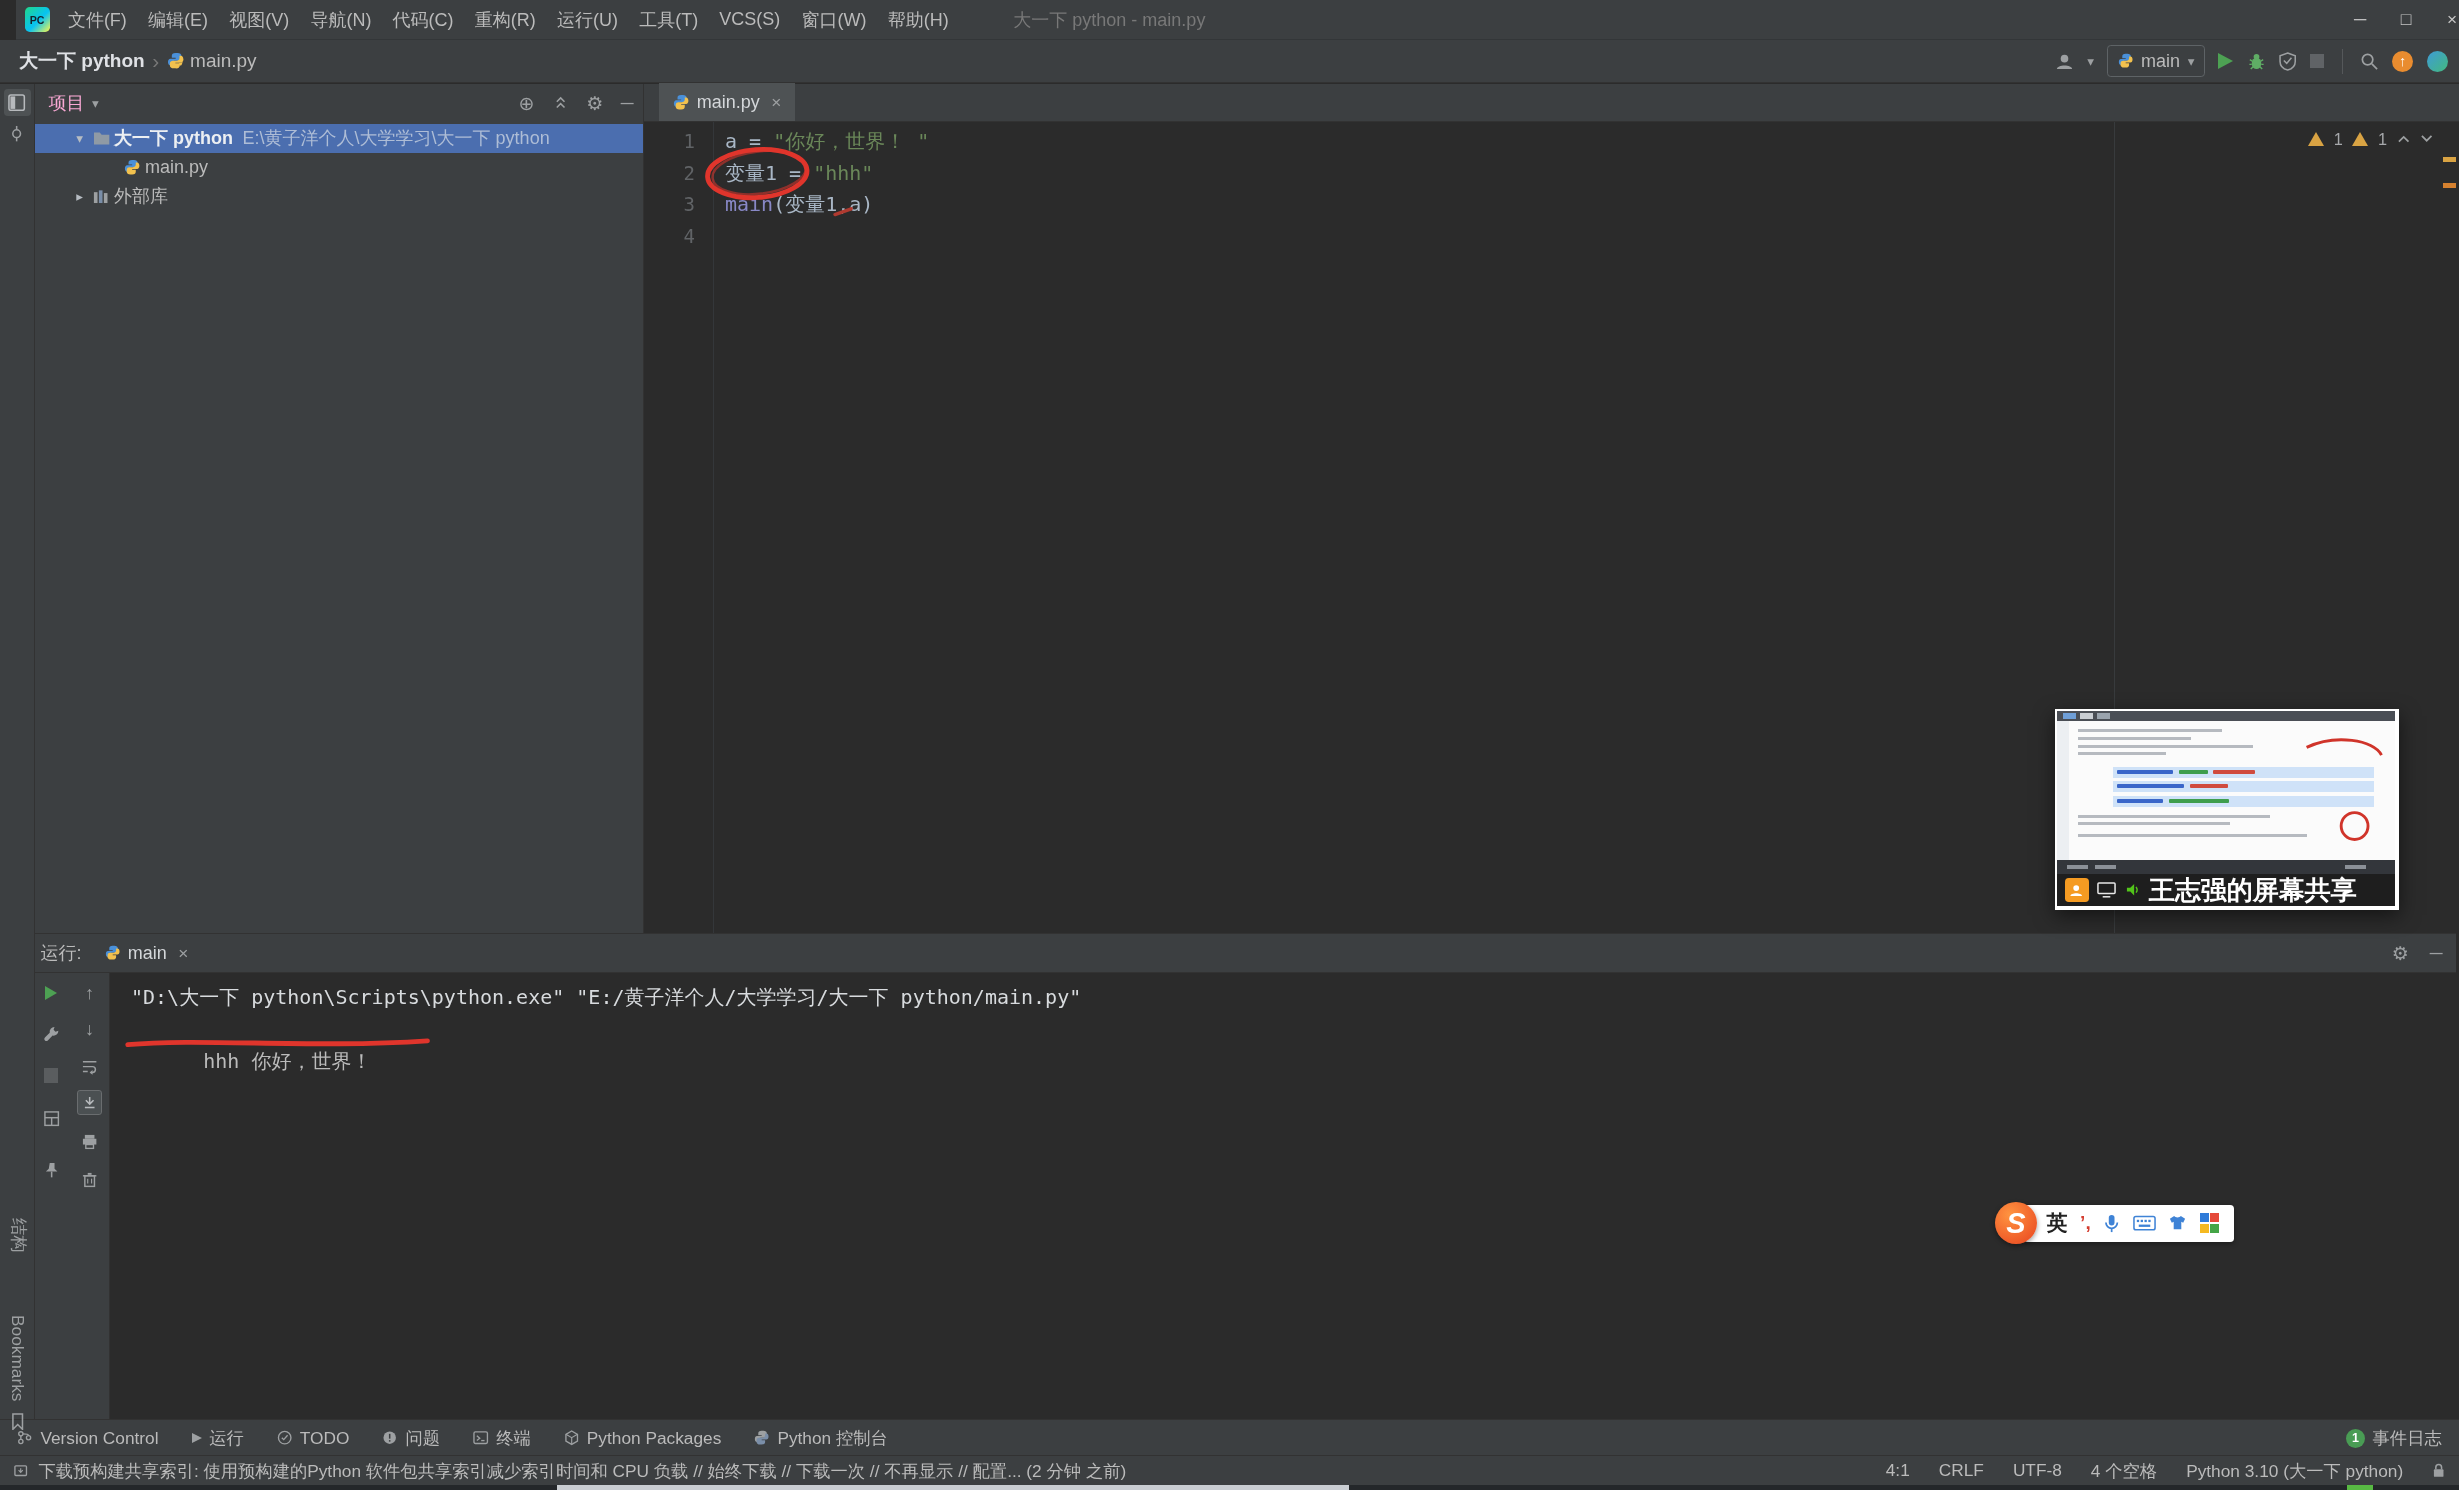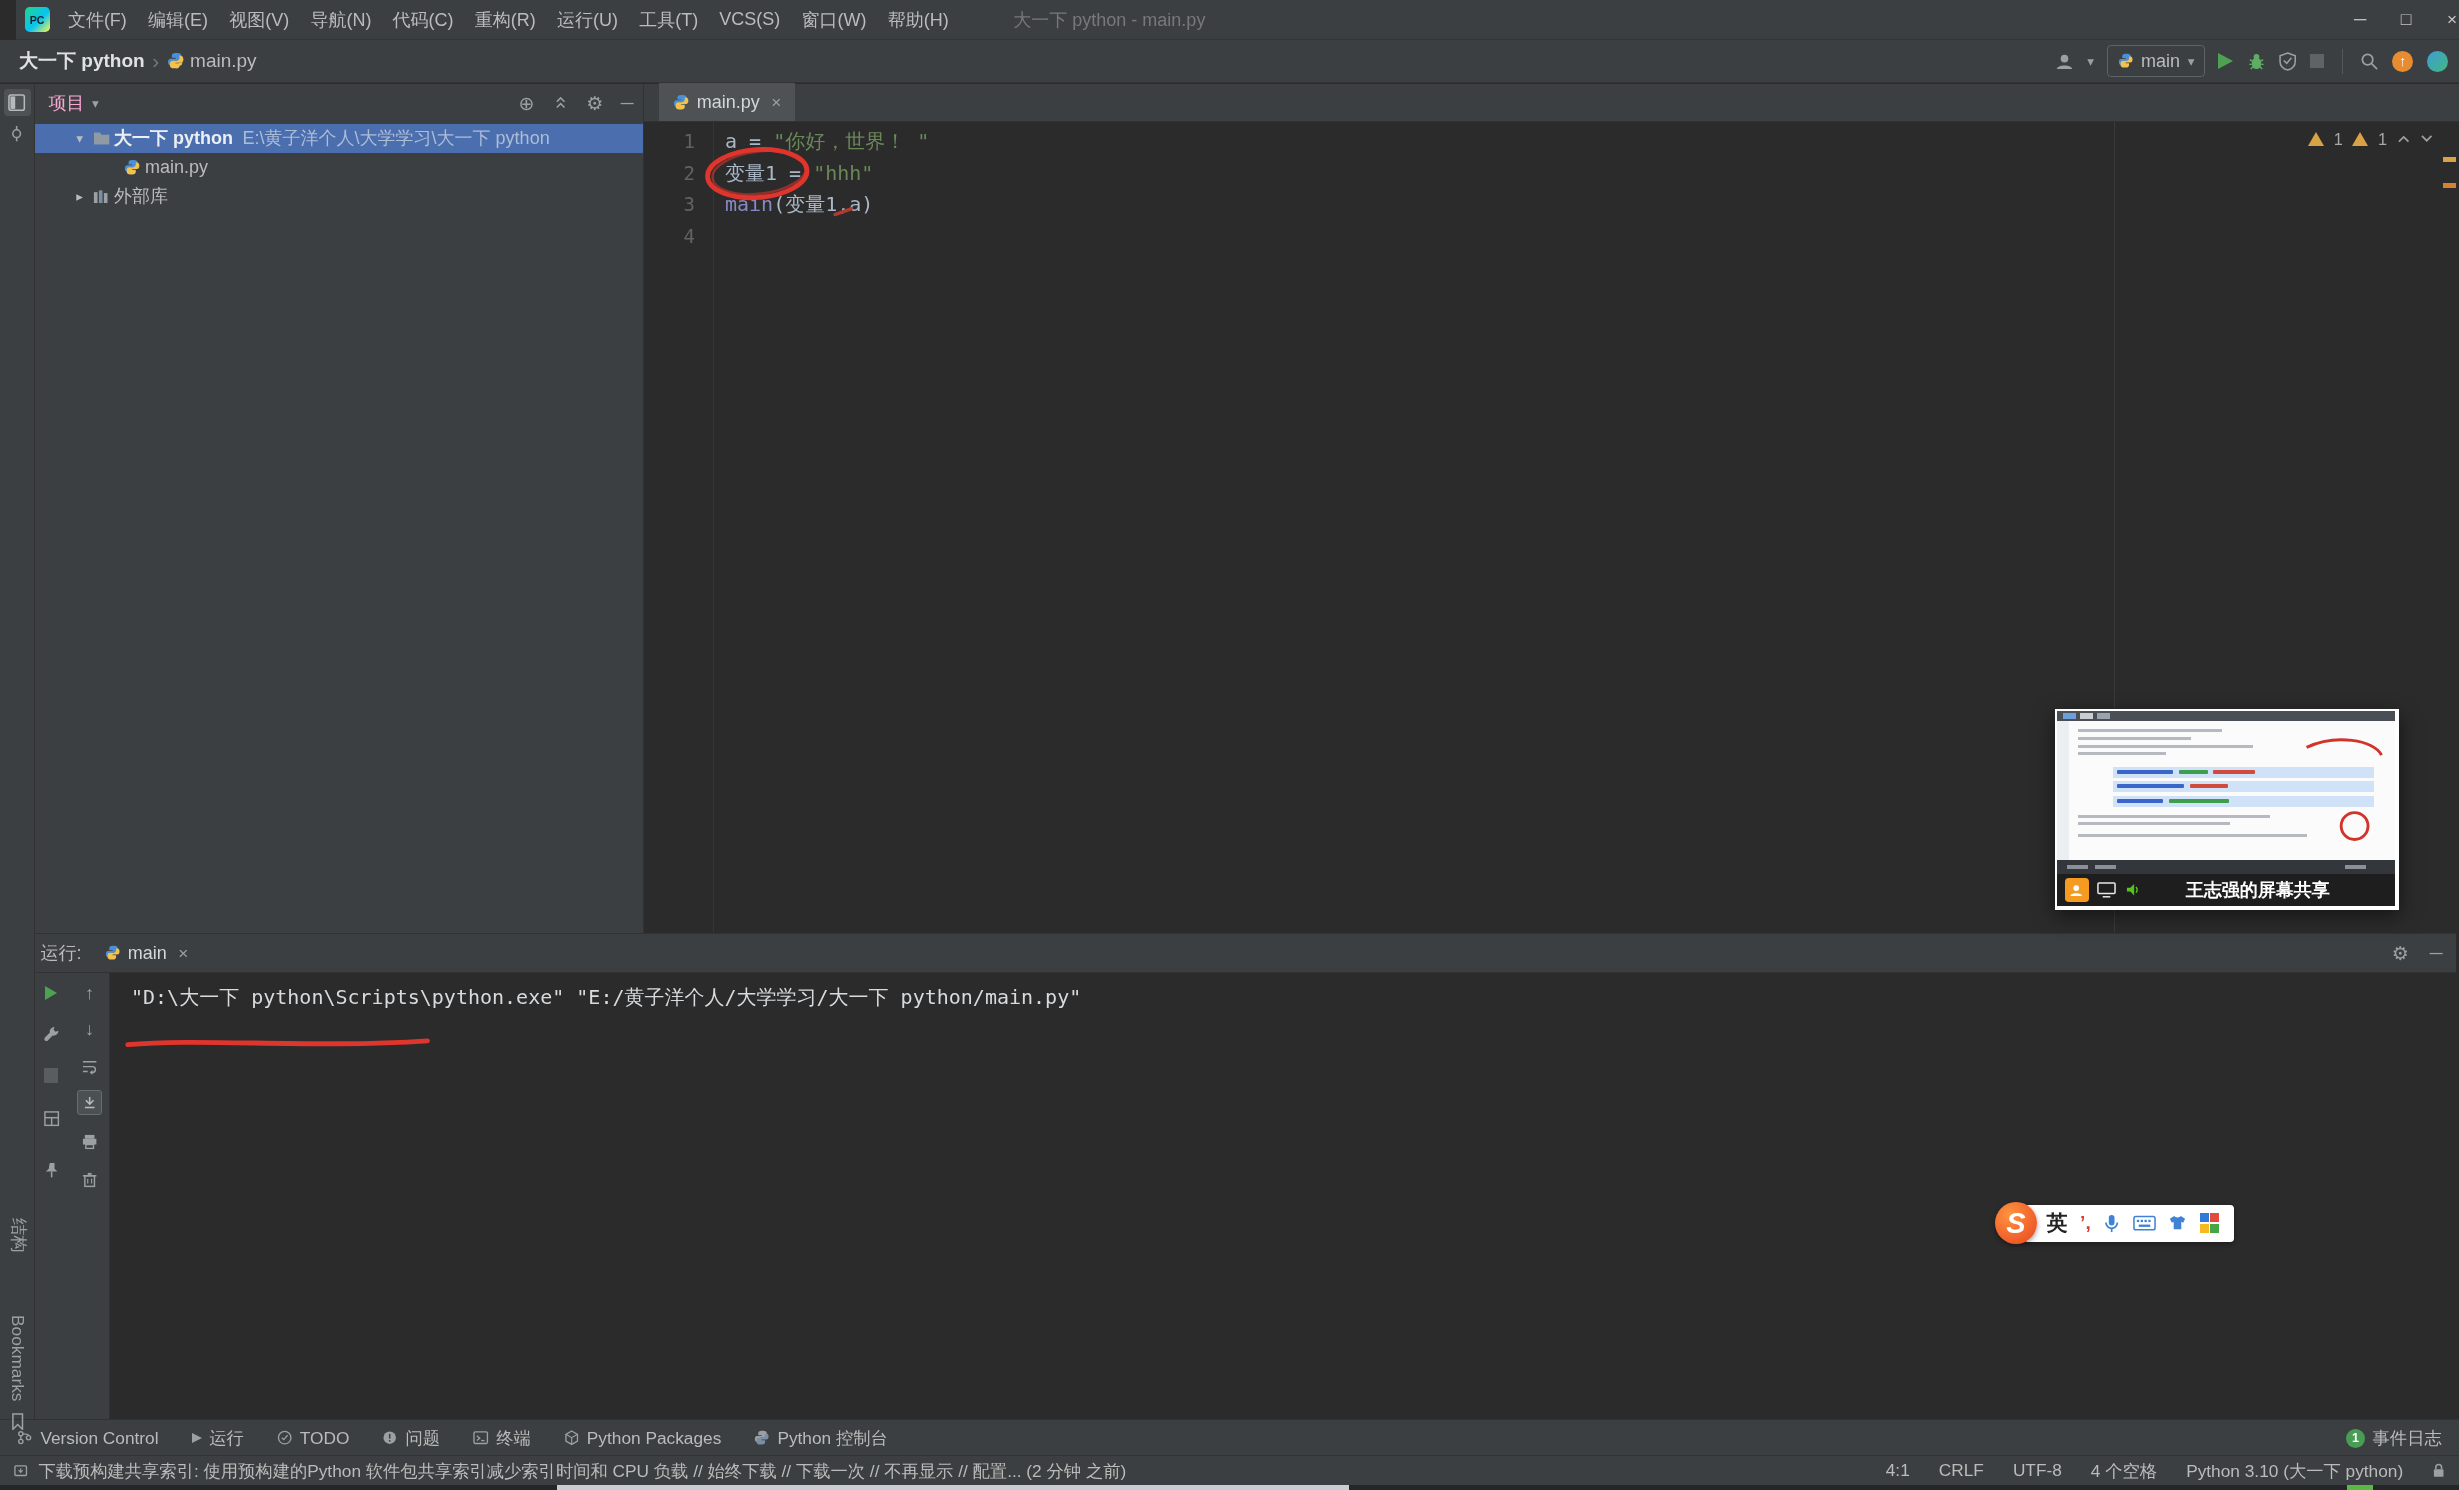--- a/index.html
+++ b/index.html
@@ -78,21 +78,21 @@
   .pv-top { position:absolute; left:0; top:0; width:100%; height:9.6px; background:#4a4e55; }
   .pv-dot { position:absolute; top:1.9px; width:13.4px; height:5.8px; }
   .pv-col { position:absolute; left:0; top:9.6px; width:11.5px; height:154px; background:#eceff2; }
   .pv-line { position:absolute; height:2.9px; background:#b6bac0; }
   .pv-hl { position:absolute; left:56px; width:261px; height:10.6px; background:#cfe2f8; display:flex; align-items:center; gap:5.8px; padding:0 3.8px; }
   .pv-chip { height:3.8px; border-radius:1px; }
   .pv-bottom { position:absolute; left:0; bottom:0; width:100%; height:14.4px; background:#33363b; }
   .pv-dash { position:absolute; bottom:4.8px; width:21px; height:3.8px; background:#8b9097; }
   .share-bar { position:relative; width:338px; height:32px; background:#1e1e1e; display:flex; align-items:center; gap:8.6px; padding:0 7.7px; }
   .share-avatar { width:24px; height:24px; border-radius:3.8px; background:#f59b22; display:flex; align-items:center; justify-content:center; }
-  .share-label { color:#ffffff; font-weight:bold; font-size:18px; white-space:nowrap;margin-left:37px; }
+  .share-label { color:#ffffff; font-weight:bold; font-size:26px; white-space:nowrap; }
 
   
   #runpanel { position:absolute; left:31px; top:933px; width:2425px; height:486px; background:#2b2b2b; border-top:1px solid #323232; }
   .run-header { height:39px; background:#3c3f41; border-bottom:1px solid #323232; display:flex; align-items:center; padding:0 13.4px 0 9.6px; }
   .run-label { color:#bbbbbb; }
   .run-tab { display:flex; align-items:center; gap:7.7px; margin-left:13.4px; height:39px; padding:0 9.6px; color:#d4d7da; }
   .run-header-right { margin-left:auto; display:flex; align-items:center; gap:21px; color:#9da0a2; }
   .run-toolbar { position:absolute; left:0; top:39px; bottom:0; width:79px; background:#3c3f41; border-right:1px solid #323232; }
   .rt { position:absolute; width:25px; height:25px; display:flex; align-items:center; justify-content:center; color:#9da0a2; font-size:18px; }
   .rt.boxed { border:1px solid #6a6d6f; background:#4b5052; border-radius:2.9px; }
@@ -471,20 +471,23 @@
           <line x1="2" y1="5" x2="16" y2="5" stroke="#9da0a2" stroke-width="1.5"></line>
           <rect x="7" y="2" width="4" height="2" fill="#9da0a2"></rect>
           <line x1="7" y1="8" x2="7" y2="13" stroke="#9da0a2" stroke-width="1.2"></line>
           <line x1="11" y1="8" x2="11" y2="13" stroke="#9da0a2" stroke-width="1.2"></line>
         </svg>
     </span>
   </div>
 
   <div class="console">
     <div class="cline cmd">"D:\大一下 python\Scripts\python.exe" "E:/黄子洋个人/大学学习/大一下 python/main.py"</div>
+    <div class="cline" style="position:relative;">
+      <span>hhh 你好，世界！</span>
+    </div>
     <div class="cline"></div>
 
     <svg class="ann" style="left:11.5px; top:63px;" width="317" height="15.4" viewBox="0 0 330 16">
       <path d="M6 9 C 80 2, 200 13, 318 5" stroke="#e0352c" stroke-width="5" fill="none" stroke-linecap="round"></path>
     </svg>
   </div>
 </div>
 
 <div id="twbar">
   <div class="twb-item">

